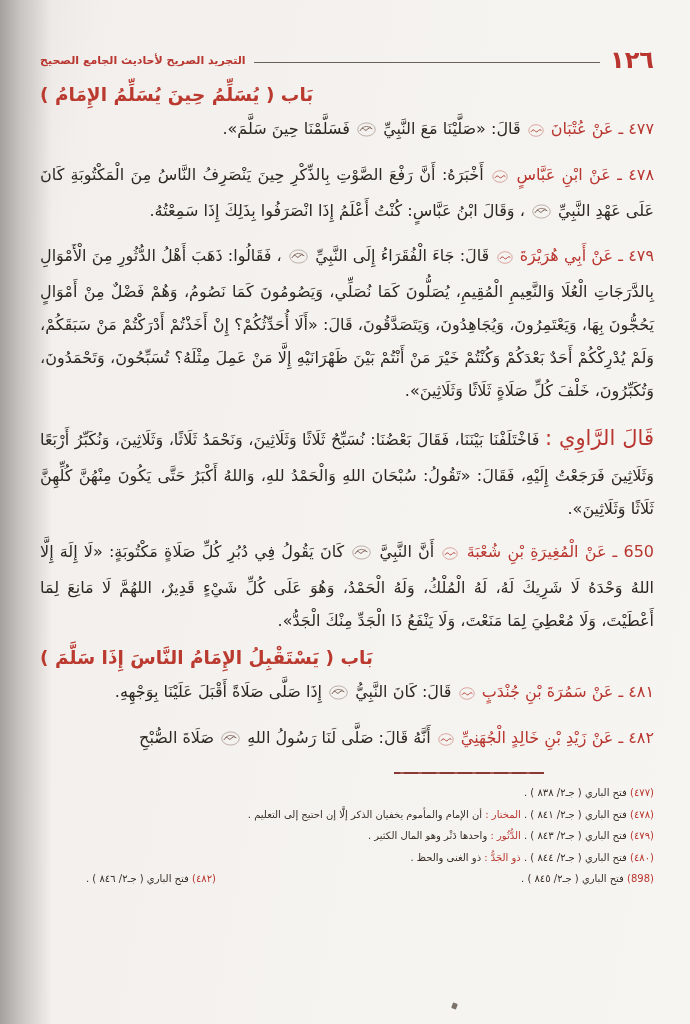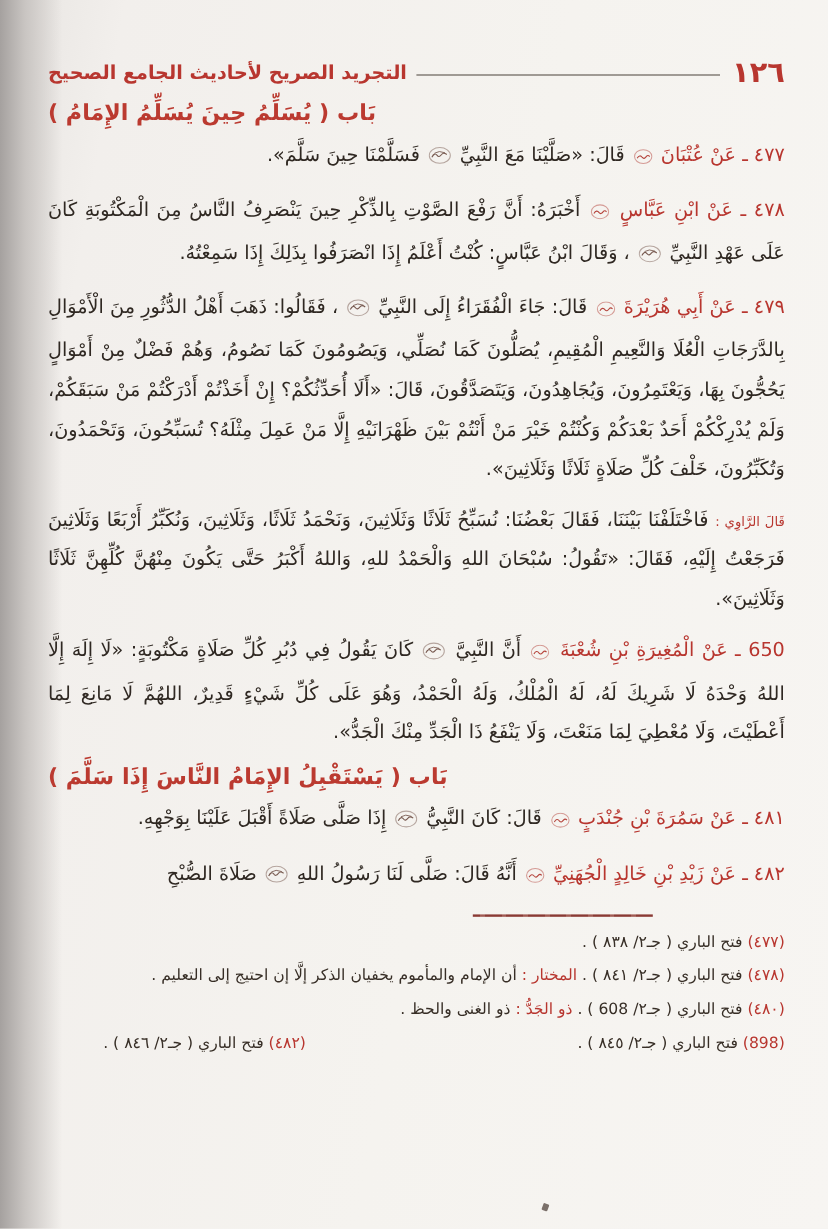--- a/index.html
+++ b/index.html
@@ -28,47 +28,47 @@
     margin-bottom:10px;
   }
   .pnum{
     color:#b8362f;font-weight:bold;font-size:24px;letter-spacing:1px;
   }
   .rule{
     flex:1 1 auto;height:0;border-top:1.6px solid #4f463e;
     margin:4px 10px 0 8px;opacity:.85;
   }
   .btitle{
-    color:#b8362f;font-weight:bold;font-size:16px;white-space:nowrap;
+    color:#b8362f;font-weight:bold;font-size:11px;white-space:nowrap;
   }
   
   .chapter{
     margin:10px 0 8px;
     text-align:left;
     color:#bb3a30;font-weight:bold;font-size:18.5px;
   }
   
   .hadith,.rawi{
     margin:6px 0 10px;
     font-size:16px;line-height:2.05;
     text-align:justify;
   }
   .lead{color:#b8362f;font-weight:normal;}
-  .rawi .lead{font-size:11px;}
+  .rawi .lead{font-size:21px;}
   .hicon{display:inline-block;vertical-align:-3px;margin:0 2px;}
   .hicon svg{display:inline-block;}
   .pbuh{color:#77594f;}
   .ra{color:#b5443c;}
   
   .fnsep{
     width:150px;height:2px;margin:14px 0 8px auto; 
     margin-right:110px;
     background:repeating-linear-gradient(to left,#8a3a34 0 14px,#a15a52 14px 18px);
   }
-  .footnotes{font-size:13px;line-height:2.15;color:#372e26;}
+  .footnotes{font-size:10px;line-height:2.15;color:#372e26;}
   .fnline{white-space:nowrap;overflow:hidden;}
   .fnum{color:#b8362f;}
   .fkw{color:#b8362f;}
   .fnline.dual{display:flex;justify-content:space-between;padding-left:46px;}
   .speck{
     position:absolute;left:452px;top:1003px;width:5px;height:6px;
     background:#5d4f49;border-radius:1px;transform:rotate(20deg);opacity:.8;
   }
 </style>
 </head>
@@ -192,22 +192,28 @@
         <span class="fnum">(٤٧٧)</span>
         <span>فتح الباري ( جـ٢/ ٨٣٨ ) .</span>
       </div>
       <div class="fnline">
         <span class="fnum">(٤٧٨)</span>
         <span>فتح الباري ( جـ٢/ ٨٤١ ) .</span>
         <span class="fkw">المختار :</span>
         <span>أن الإمام والمأموم يخفيان الذكر إلَّا إن احتيج إلى التعليم .</span>
       </div>
       <div class="fnline">
+        <span class="fnum">(٤٧٩)</span>
+        <span>فتح الباري ( جـ٢/ ٨٤٣ ) .</span>
+        <span class="fkw">الدُّثُور :</span>
+        <span>واحدها دَثْر وهو المال الكثير .</span>
+      </div>
+      <div class="fnline">
         <span class="fnum">(٤٨٠)</span>
-        <span>فتح الباري ( جـ٢/ 608 ) .</span>
+        <span>فتح الباري ( جـ٢/ ٨٤٤ ) .</span>
         <span class="fkw">ذو الجَدُّ :</span>
         <span>ذو الغنى والحظ .</span>
       </div>
       <div class="fnline dual">
         <span>
           <span class="fnum">(898)</span>
           <span>فتح الباري ( جـ٢/ ٨٤٥ ) .</span>
         </span>
         <span>
           <span class="fnum">(٤٨٢)</span>

